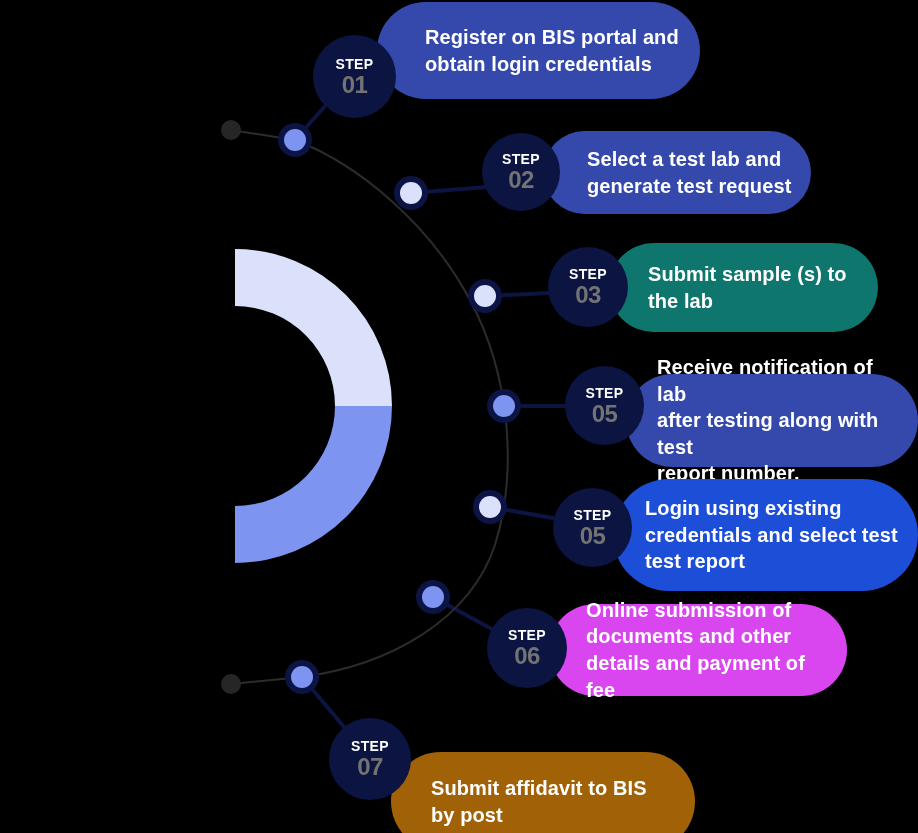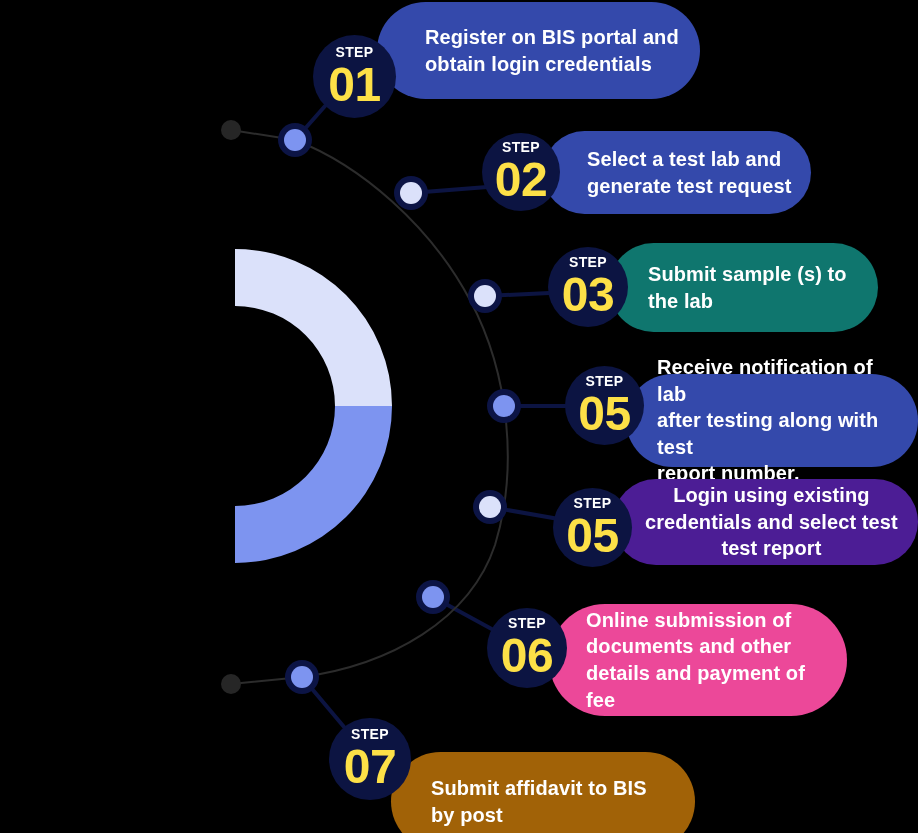--- a/index.html
+++ b/index.html
@@ -67,22 +67,22 @@
   .badge-word {
     color: #ffffff;
     font-size: 14px;
     font-weight: bold;
     letter-spacing: 0.4px;
     line-height: 1;
     margin-bottom: 2px;
   }
 
   .badge-num {
-    color: #fde047;
-    font-size: 48px;
+    color: #737373;
+    font-size: 24px;
     font-weight: bold;
     line-height: 1;
     letter-spacing: -0.5px;
   }
 </style>
 </head>
 <body>
 
 <div id="infographic">
 
@@ -147,30 +147,30 @@
       </div>
       <div class="step-pill" style="left: 626px; top: 359px; width: 292px; height: 93px; background: rgb(52, 73, 171); padding-left: 31px; padding-right: 16px; margin-top: 15px;">
         <div class="pill-text">Receive notification of lab
 after testing along with test
 report number.</div>
       </div>
       <div class="step-badge" style="left: 565px; top: 366px; width: 79px; height: 79px; background: rgb(12, 20, 66);">
         <div class="badge-word">STEP</div>
         <div class="badge-num">05</div>
       </div>
-      <div class="step-pill" style="left: 613px; top: 479px; width: 305px; height: 86px; background: #4c1d95; padding-left: 32px; padding-right: 16px; text-align: center;">
+      <div class="step-pill" style="left: 613px; top: 479px; width: 305px; height: 112px; background: #1d4ed8; padding-left: 32px; padding-right: 16px;">
         <div class="pill-text">Login using existing
 credentials and select test
 test report</div>
       </div>
       <div class="step-badge" style="left: 553px; top: 488px; width: 79px; height: 79px; background: rgb(12, 20, 66);">
         <div class="badge-word">STEP</div>
         <div class="badge-num">05</div>
       </div>
-      <div class="step-pill" style="left: 549px; top: 604px; width: 298px; height: 112px; background: #ec4899; padding-left: 37px; padding-right: 16px;">
+      <div class="step-pill" style="left: 549px; top: 604px; width: 298px; height: 92px; background: #d946ef; padding-left: 37px; padding-right: 16px;">
         <div class="pill-text">Online submission of
 documents and other
 details and payment of fee</div>
       </div>
       <div class="step-badge" style="left: 487px; top: 608px; width: 80px; height: 80px; background: rgb(12, 20, 66);">
         <div class="badge-word">STEP</div>
         <div class="badge-num">06</div>
       </div>
       <div class="step-pill" style="left: 391px; top: 733px; width: 304px; height: 99px; background: #a16207; padding-left: 40px; padding-right: 16px; margin-top: 19px;">
         <div class="pill-text">Submit affidavit to BIS

